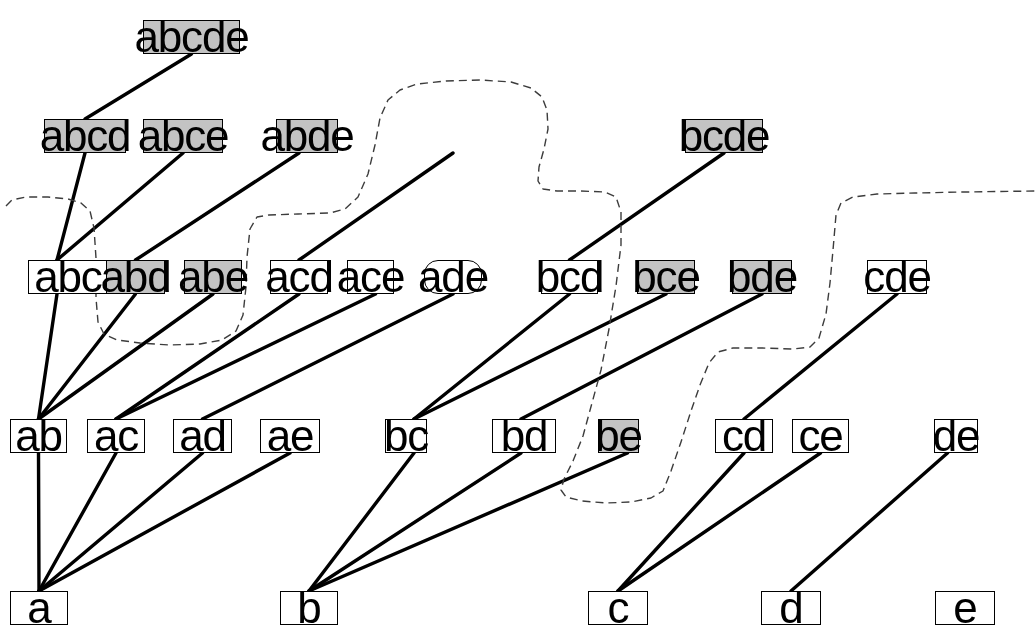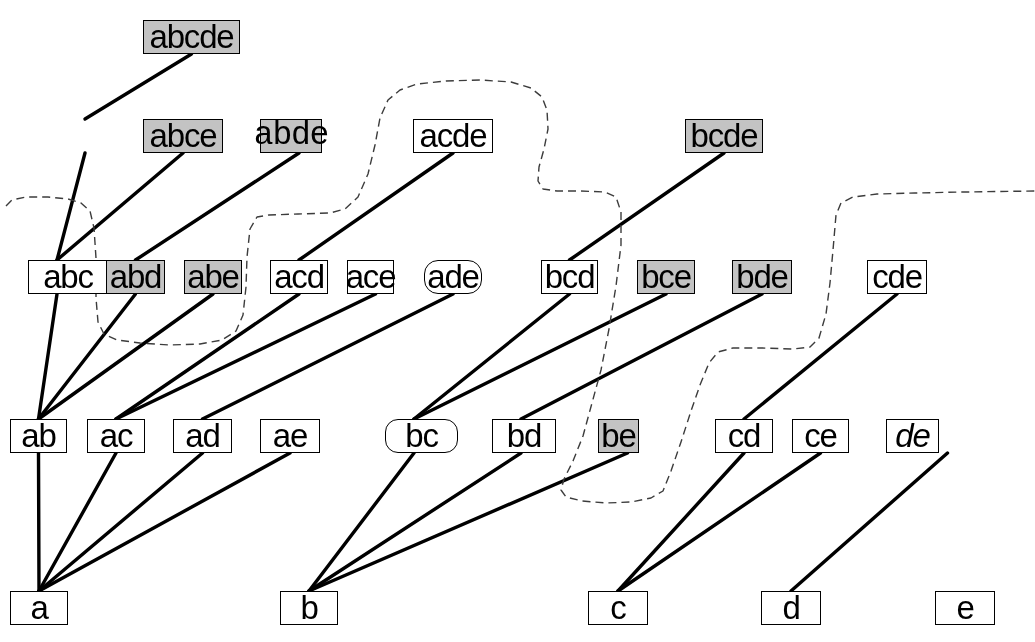--- a/index.html
+++ b/index.html
@@ -44,21 +44,21 @@
   .node {
     position: absolute;
     box-sizing: border-box;
     height: 34px;
     border: 1.4px solid #000000;
     background: #ffffff;
     color: #000000;
     display: flex;
     align-items: center;
     justify-content: center;
-    font-size: 33px;
+    font-size: 44px;
     line-height: 30px;
     letter-spacing: -1.2px;
     white-space: nowrap;
     overflow: visible;
   }
   .node.shaded {
     background: #c3c3c3;
   }
 </style>
 </head>
@@ -89,43 +89,43 @@
       <line x1="57" y1="260" x2="85" y2="153" class="edge"></line>
       <line x1="57" y1="260" x2="183" y2="153" class="edge"></line>
       <line x1="135.5" y1="260" x2="299" y2="153" class="edge"></line>
       <line x1="299" y1="260" x2="453" y2="153" class="edge"></line>
       <line x1="569.5" y1="260" x2="724" y2="153" class="edge"></line>
       <line x1="85" y1="119" x2="191.5" y2="54" class="edge"></line>
       <path d="M6 206 L12 200 L26 197 L48 197 L68 199 L81 203 L90 211 L94 228 L96 258 L96 298 L98 322 L104 334 L117 340 L140 343 L170 345 L200 344 L222 340 L236 331 L243 315 L246 287 L247 257 L250 229 L257 217 L269 215 L298 214 L330 213 L345 209 L358 197 L368 174 L375 145 L380 118 L388 100 L400 90 L417 84 L446 81 L480 80 L511 82 L531 88 L542 97 L547 110 L548 129 L544 149 L539 167 L538 181 L543 189 L557 191 L580 191 L605 192 L616 197 L621 212 L621 245 L616 286 L609 329 L601 370 L592 403 L583 436 L573 461 L564 479 L561 490 L566 497 L582 501 L606 503 L631 502 L651 498 L663 491 L671 471 L681 442 L691 411 L700 385 L709 363 L718 352 L733 348 L762 348 L793 349 L810 347 L819 338 L826 314 L830 283 L833 250 L836 215 L841 203 L853 197 L877 194 L915 193 L964 192 L1035 191" class="boundary"></path>
     </svg>
   <div id="node-layer">
       <div class="node shaded" style="left: 143px; top: 20px; width: 97px;">abcde</div>
+      <div class="node shaded" style="left: 44px; top: 119px; width: 82px;">abcd</div>
       <div class="node shaded" style="left: 143px; top: 119px; width: 80px;">abce</div>
-      <div class="node shaded" style="left: 260px; top: 119px; width: 62px; font-family: Liberation Mono, monospace;">abde</div>
-      <div class="node" style="left: 413px; top: 119px; width: 80px;">acde</div>
+      <div class="node shaded" style="left: 276px; top: 119px; width: 62px;">abde</div>
       <div class="node shaded" style="left: 685px; top: 119px; width: 78px;">bcde</div>
       <div class="node" style="left: 28px; top: 260px; width: 80px;">abc</div>
       <div class="node shaded" style="left: 106px; top: 260px; width: 59px;">abd</div>
       <div class="node shaded" style="left: 184px; top: 260px; width: 58px;">abe</div>
       <div class="node" style="left: 270px; top: 260px; width: 58px;">acd</div>
       <div class="node" style="left: 347px; top: 260px; width: 47px;">ace</div>
       <div class="node" style="left: 424px; top: 260px; width: 58px; border-radius: 14px;">ade</div>
       <div class="node" style="left: 541px; top: 260px; width: 57px;">bcd</div>
       <div class="node shaded" style="left: 637px; top: 260px; width: 58px;">bce</div>
       <div class="node shaded" style="left: 732px; top: 260px; width: 60px;">bde</div>
       <div class="node" style="left: 867px; top: 260px; width: 60px;">cde</div>
       <div class="node" style="left: 10px; top: 419px; width: 57px;">ab</div>
       <div class="node" style="left: 87px; top: 419px; width: 58px;">ac</div>
       <div class="node" style="left: 173px; top: 419px; width: 59px;">ad</div>
       <div class="node" style="left: 260px; top: 419px; width: 60px;">ae</div>
-      <div class="node" style="left: 385px; top: 419px; width: 73px; border-radius: 13px;">bc</div>
+      <div class="node" style="left: 385px; top: 419px; width: 42px;">bc</div>
       <div class="node" style="left: 492px; top: 419px; width: 64px;">bd</div>
       <div class="node shaded" style="left: 598px; top: 419px; width: 41px;">be</div>
       <div class="node" style="left: 715px; top: 419px; width: 58px;">cd</div>
       <div class="node" style="left: 792px; top: 419px; width: 57px; text-align: right;">ce</div>
-      <div class="node" style="left: 886px; top: 419px; width: 53px; font-style: italic;">de</div>
+      <div class="node" style="left: 934px; top: 419px; width: 44px;">de</div>
       <div class="node" style="left: 10px; top: 591px; width: 58px;">a</div>
       <div class="node" style="left: 280px; top: 591px; width: 58px;">b</div>
       <div class="node" style="left: 588px; top: 591px; width: 60px;">c</div>
       <div class="node" style="left: 761px; top: 591px; width: 60px;">d</div>
       <div class="node" style="left: 935px; top: 591px; width: 60px;">e</div>
     </div>
 </div>
 
 </body></html>

